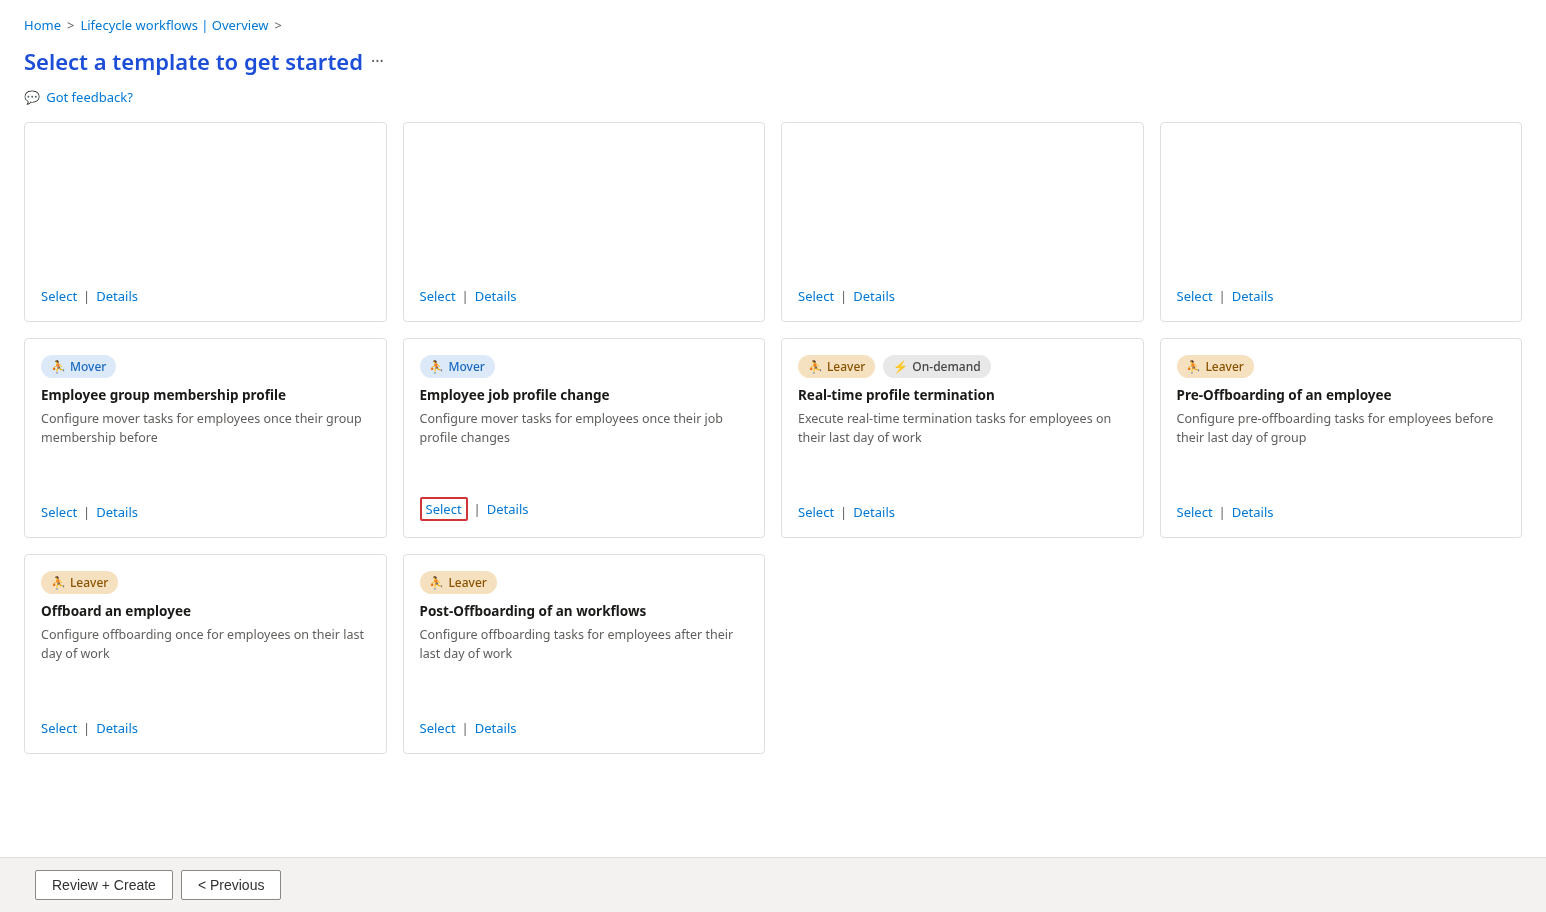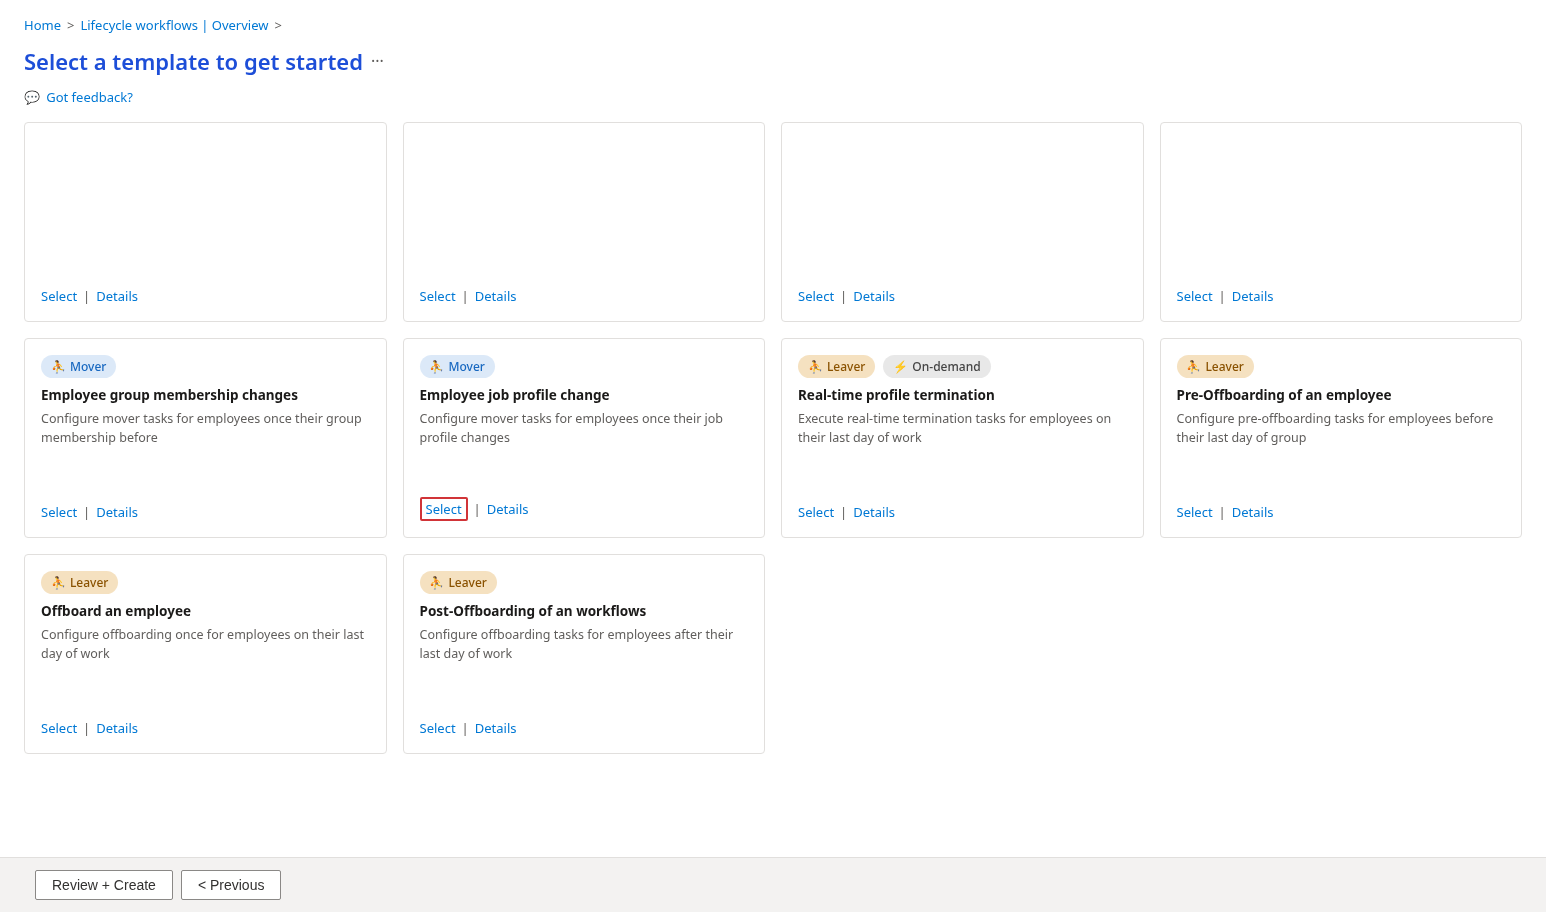--- a/index.html
+++ b/index.html
@@ -236,21 +236,21 @@
 
     <div class="cards-grid">
 
       <div class="card">
         <div class="badges-row">
           <span class="card-badge badge-mover">
             <span>⛹</span>
             <span>Mover</span>
           </span>
         </div>
-        <div class="card-title">Employee group membership changes</div>
+        <div class="card-title">Employee group membership profile</div>
         <div class="card-desc">Configure mover tasks for employees once their group membership before</div>
         <div class="card-footer">
           <a>Select</a>
           <span class="sep"> | </span>
           <a>Details</a>
         </div>
       </div>
 
       <div class="card">
         <div class="badges-row">

